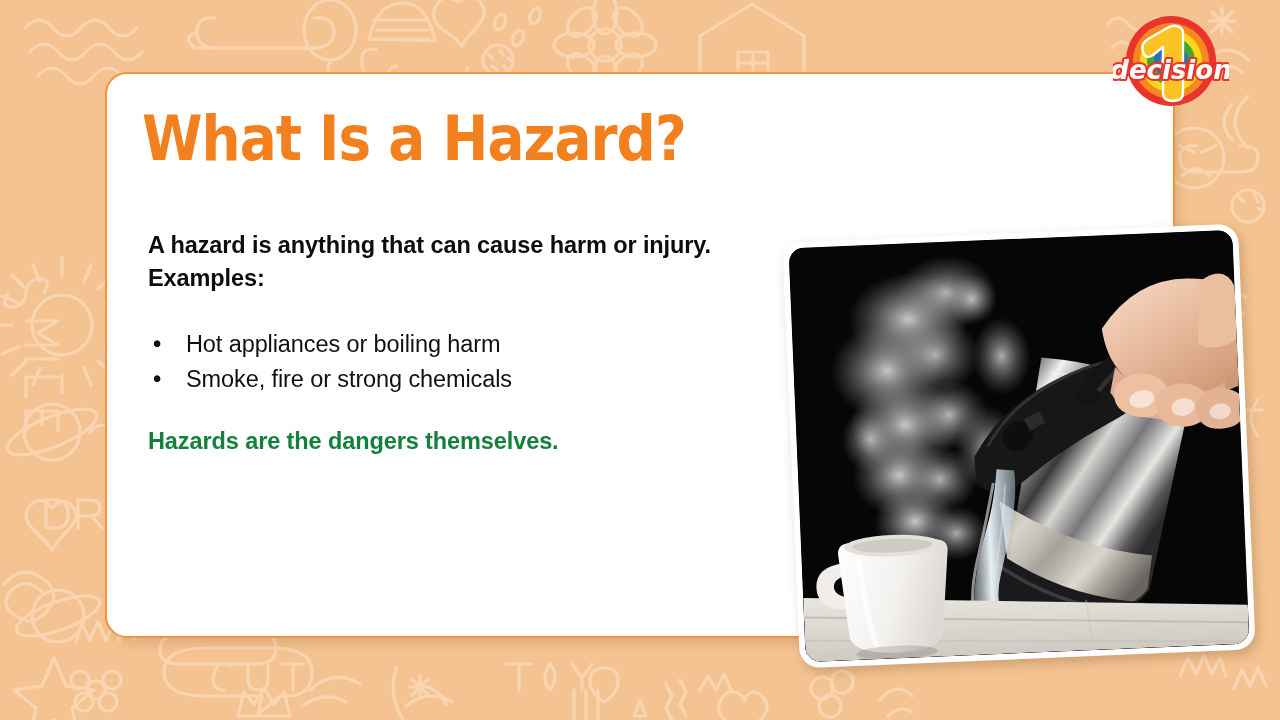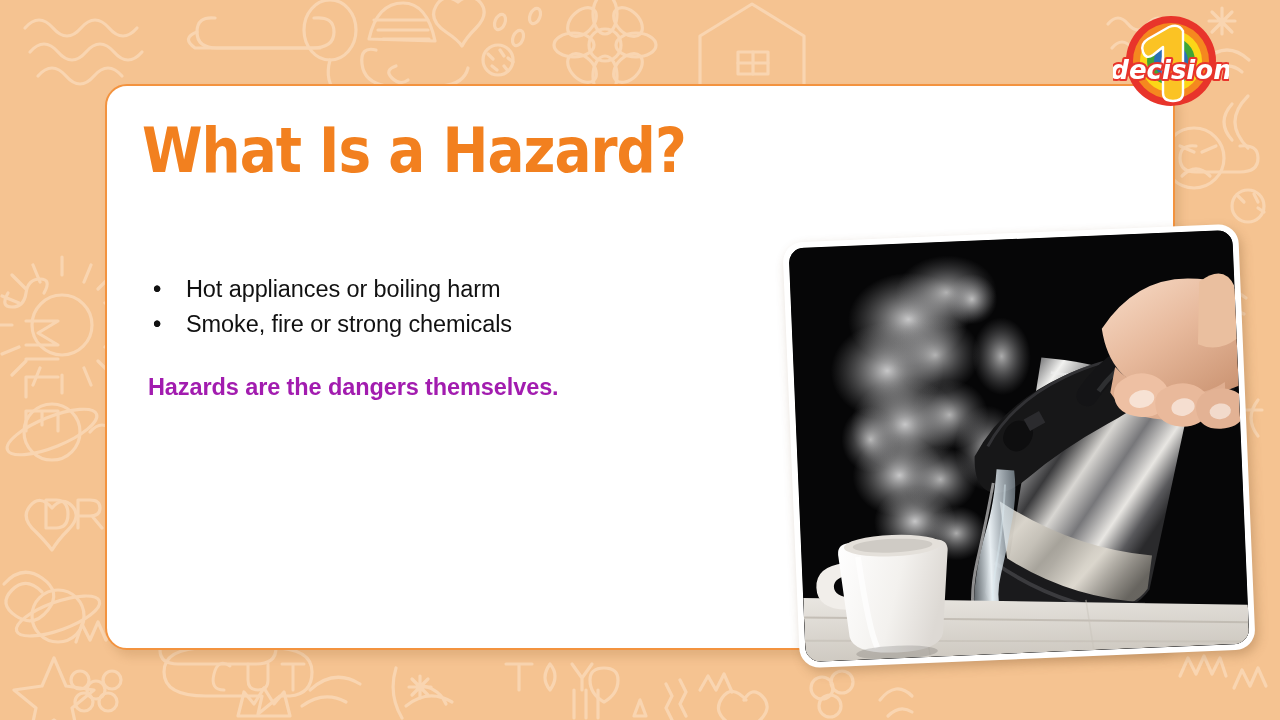--- a/index.html
+++ b/index.html
@@ -12,21 +12,21 @@
 
   
   #doodle-bg {
     position:absolute; inset:0;
     width:1280px; height:720px;
   }
 
   
   #content-card {
     position:absolute;
-    left:105px; top:84px;
+    left:105px; top:72px;
     width:1070px; height:566px;
     background:#ffffff;
     border:2px solid #F3933F;
     border-radius:22px;
     box-shadow:5px 7px 10px rgba(140,90,40,.18);
   }
 
   #slide-title {
     position:absolute;
     left:35px; top:28px;
@@ -70,21 +70,21 @@
     position:absolute;
     left:5px; top:0;
     font-size:23.5px;
     color:#111;
   }
 
   #closing-line {
     margin-top:31px;
     font-size:23.5px;
     font-weight:bold;
-    color:#a21caf;
+    color:#15803d;
     letter-spacing:-0.1px;
   }
 
   
   #photo-frame {
     position:absolute;
     left:791px; top:233px;
     width:456px; height:426px;
     background:#ffffff;
     border-radius:20px;
@@ -283,20 +283,21 @@
     <path d="M1202 236 q18 -14 34 2"></path>
   </g>
 </svg>
 
 <div id="content-card">
 
   <div id="slide-title">What Is a Hazard?</div>
 
   <div id="body-block">
 
+    <div class="intro-line">A hazard is anything that can cause harm or injury. Examples:</div>
 
     <ul id="bullet-list">
       <li>
         <span class="bullet-dot">•</span>
       </li>
       <li>
         <span class="bullet-dot">•</span>
         <span>Hot appliances or boiling harm</span>
       </li>
       <li>

